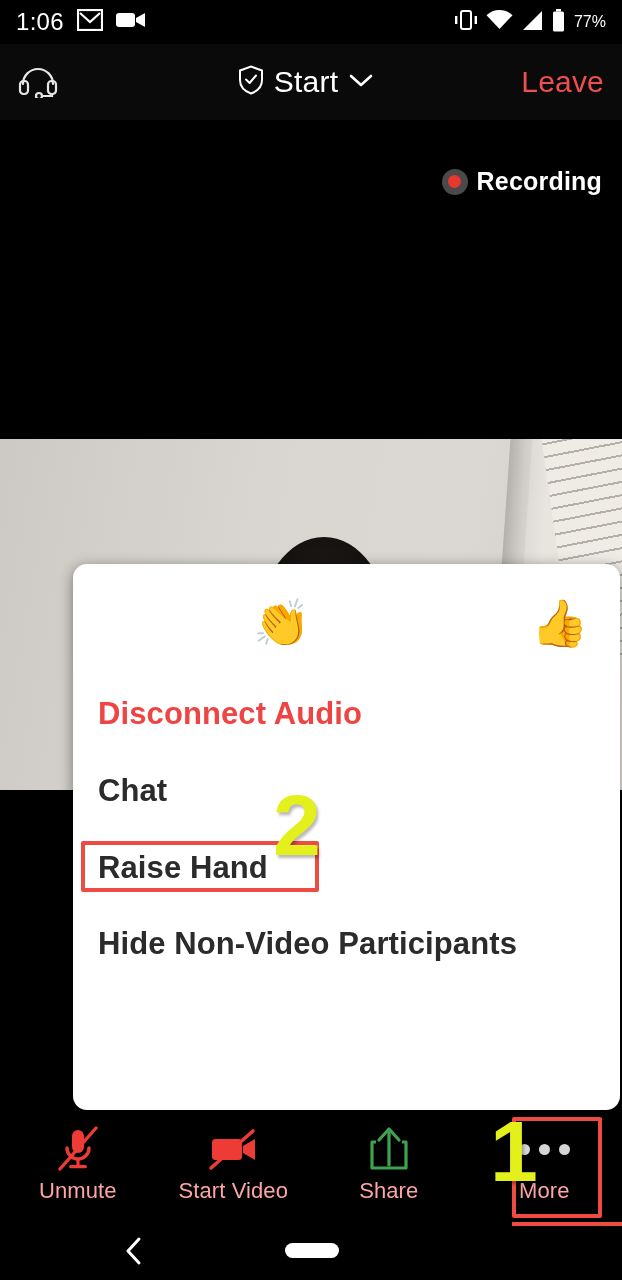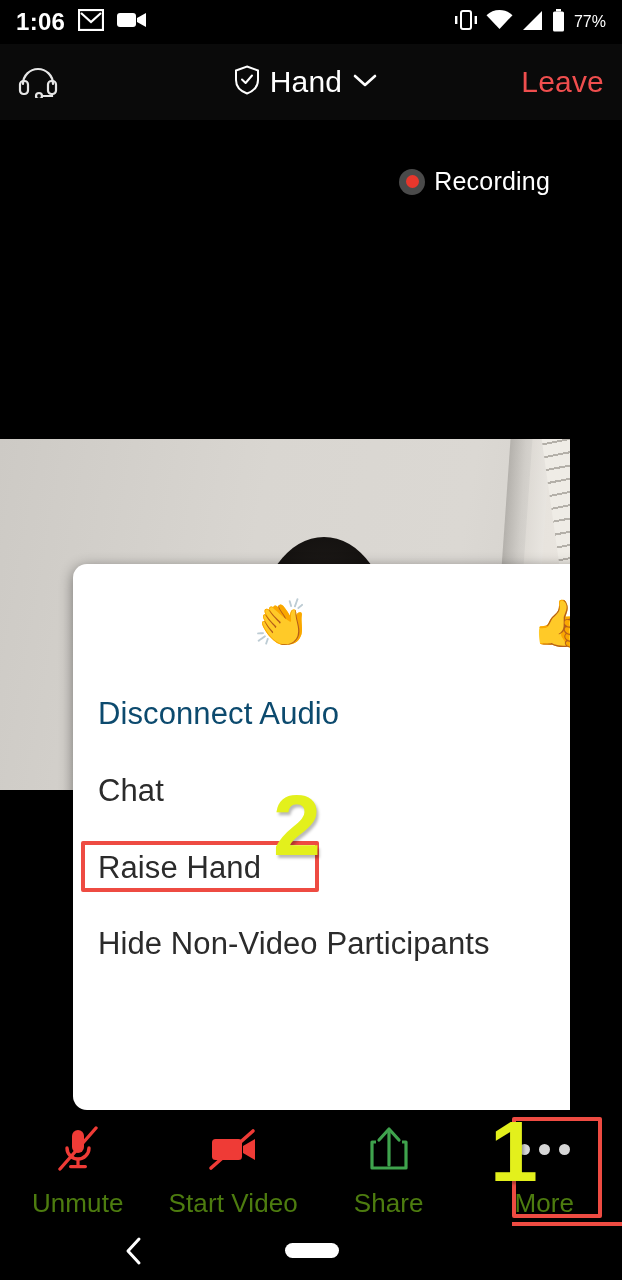--- a/index.html
+++ b/index.html
@@ -30,21 +30,21 @@
     box-sizing: border-box;
   }
   .status-left {
     display: flex;
     align-items: center;
     gap: 13px;
   }
   .status-time {
     color: #fff;
     font-size: 24px;
-    font-weight: 700;
+    font-weight: 400;
     letter-spacing: 0.3px;
     line-height: 1;
   }
   .status-right {
     display: flex;
     align-items: center;
     gap: 7px;
   }
   .status-battery-text {
     color: #fff;
@@ -96,24 +96,25 @@
     font-size: 30px;
     font-weight: 400;
     letter-spacing: 0.2px;
     cursor: pointer;
   }
 
   
   .stage {
     position: absolute;
     top: 120px; left: 0;
-    width: 570px;
+    width: 622px;
     height: 1100px;
     background: #000;
     overflow: hidden;
+    font-weight: bold;
   }
   .recording-badge {
     position: absolute;
     top: 47px;
     right: 20px;
     display: flex;
     align-items: center;
     gap: 9px;
     z-index: 4;
   }
@@ -245,21 +246,21 @@
   .reaction-clap { left: 180px; top: 36px; }
   .reaction-thumb { left: 458px; top: 36px; }
   .menu-item {
     font-size: 31px;
     color: #2b2b2b;
     letter-spacing: 0.1px;
     padding: 0 0 0 25px;
     line-height: 1.25;
     cursor: pointer;
   }
-  .menu-item.danger { color: #0c4a6e; }
+  .menu-item.danger { color: #ef4444; }
 
   .mi-disconnect { position: absolute; left: 0; top: 131px; }
   .mi-chat       { position: absolute; left: 0; top: 208px; }
   .mi-raise      { position: absolute; left: 0; top: 285px; }
   .mi-hide       { position: absolute; left: 0; top: 361px; }
   .mi-showname   { position: absolute; left: 0; top: 437px; width: 500px; }
 
   
   .anno-box {
     position: absolute;
@@ -324,23 +325,23 @@
     padding-top: 16px;
     cursor: pointer;
   }
   .tb-icon {
     height: 46px;
     display: flex;
     align-items: center;
     justify-content: center;
   }
   .tb-label {
-    color: #4d7c0f;
-    font-size: 26px;
-    margin-top: 16px;
+    color: #fca5a5;
+    font-size: 22px;
+    margin-top: 6px;
     letter-spacing: 0.1px;
   }
   .dots-icon {
     display: flex;
     gap: 9px;
     align-items: center;
     height: 46px;
   }
   .dots-icon span {
     width: 11px; height: 11px;
@@ -443,21 +444,21 @@
       </svg>
     </span>
   </div>
   <div class="header-center">
     <span class="ico">
       <svg width="26" height="30" viewBox="0 0 26 30">
         <path d="M13 1.5 L24 5.5 L24 15 C24 22 18.5 26.5 13 28.5 C7.5 26.5 2 22 2 15 L2 5.5 Z" fill="none" stroke="#ffffff" stroke-width="2"></path>
         <path d="M8 14.5 L11.6 18 L18 10.5" fill="none" stroke="#ffffff" stroke-width="2" stroke-linecap="round" stroke-linejoin="round"></path>
       </svg>
     </span>
-    <span class="header-title">Hand</span>
+    <span class="header-title">Start</span>
     <span class="ico">
       <svg width="26" height="16" viewBox="0 0 26 16">
         <path d="M3 4 L13 13 L23 4" fill="none" stroke="#fff" stroke-width="2.6" stroke-linecap="round" stroke-linejoin="round"></path>
       </svg>
     </span>
   </div>
   <div class="header-right">
     <span class="leave-btn">Leave</span>
   </div>
 </div>

